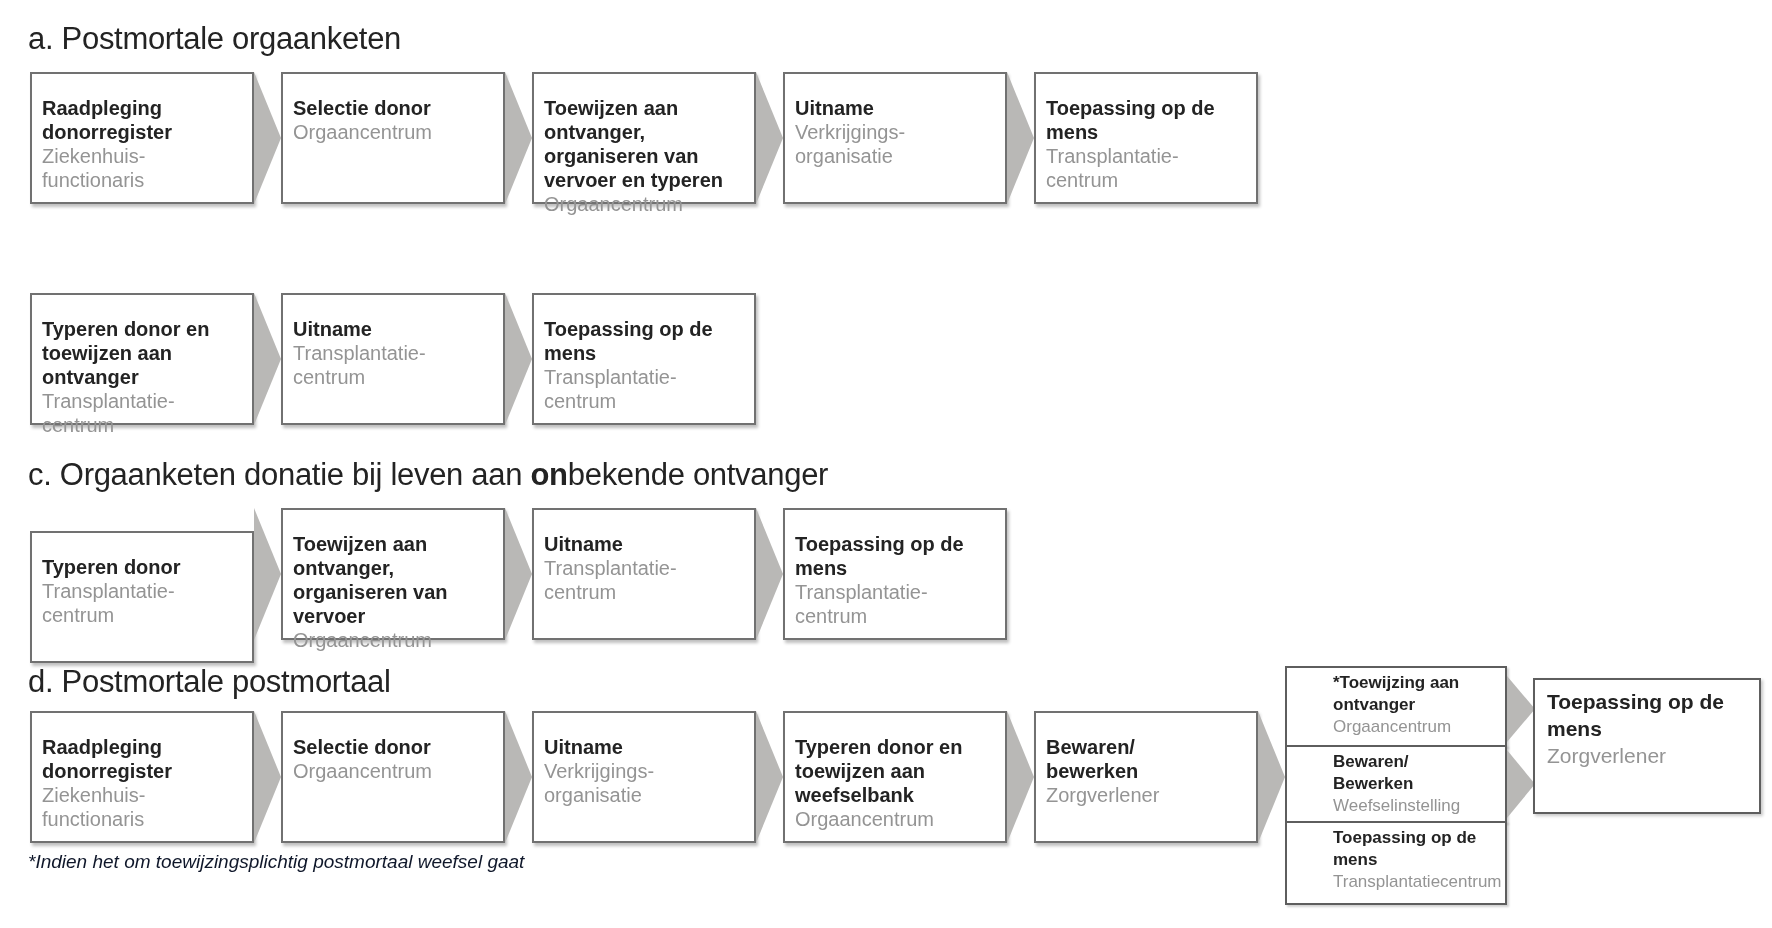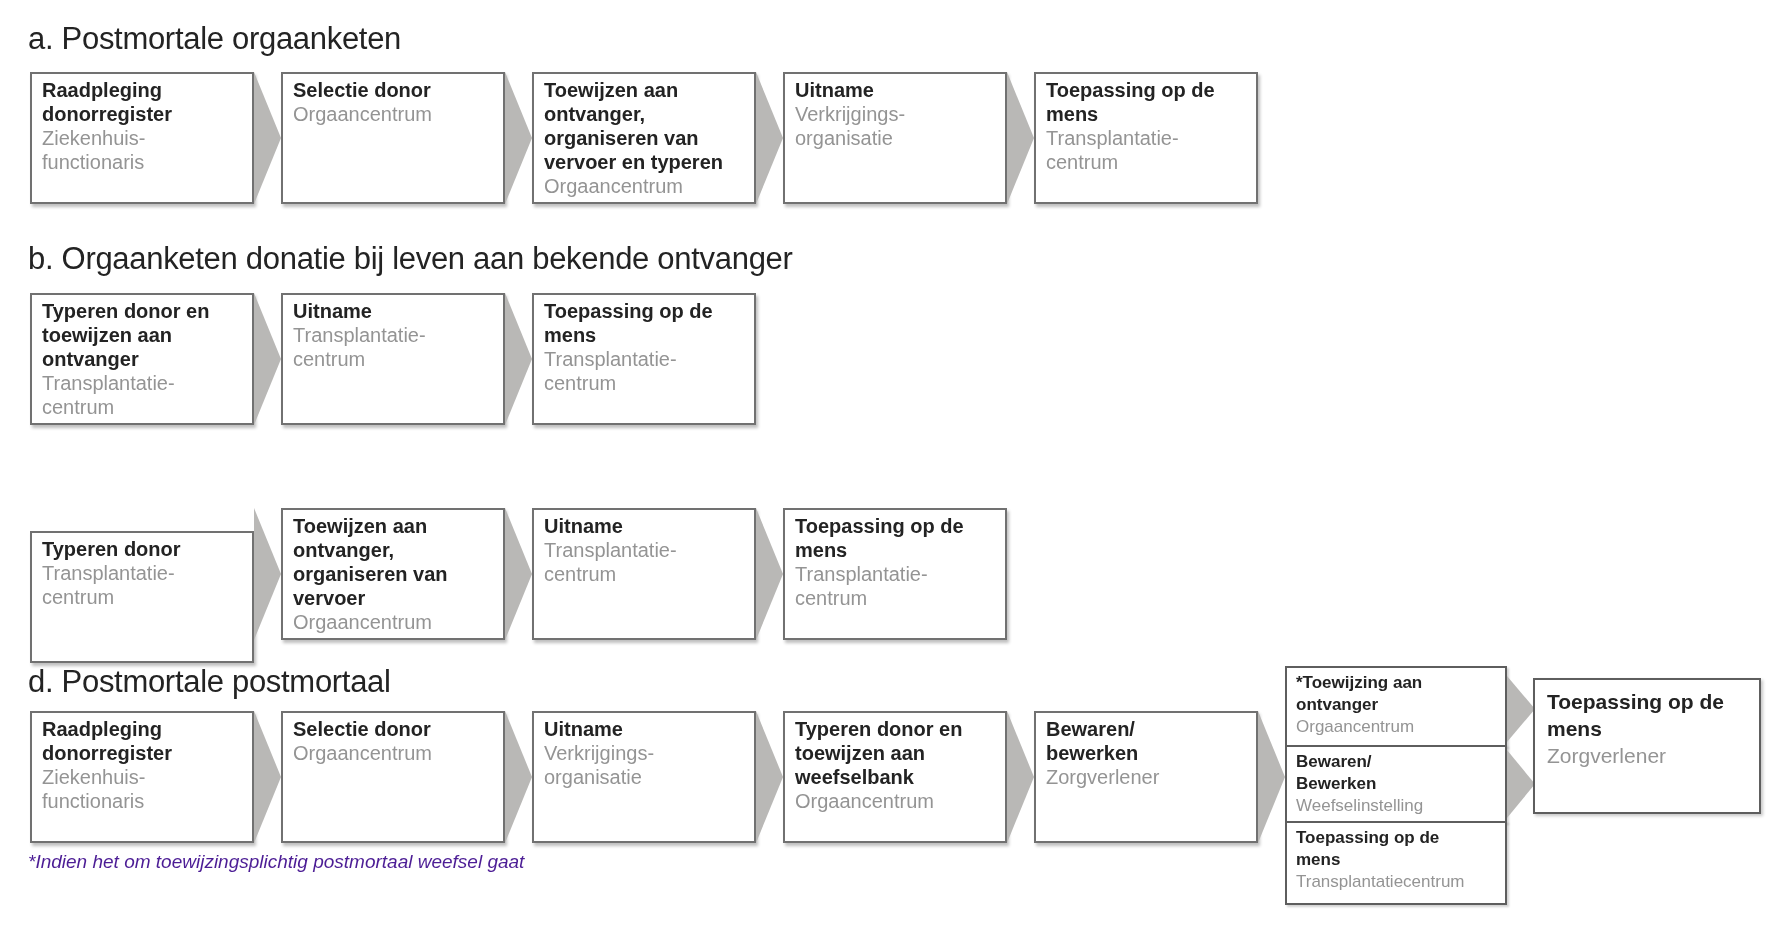--- a/index.html
+++ b/index.html
@@ -9,49 +9,49 @@
   }
   .sec-title {
     position:absolute; left:28px; font-size:31px; line-height:37px;
     color:#232323; letter-spacing:-0.3px; white-space:nowrap;
   }
   .sec-title b { font-weight:bold; }
   .pbox {
     position:absolute; width:224px; height:132px; box-sizing:border-box;
     background:#ffffff; border:2px solid #717171;
     box-shadow:2px 3px 3px rgba(0,0,0,0.25);
-    padding:4px 10px;
+    padding:22px 10px;
   }
   .step {
     font-size:20px; font-weight:bold; line-height:24px;
     color:#232323; white-space:pre-line;
   }
   .actor {
     font-size:20px; font-weight:normal; line-height:24px;
     color:#949494; white-space:pre-line;
   }
   .arr {
     position:absolute; background:#b9b8b6;
     clip-path:polygon(0 0, 100% 50%, 0 100%);
   }
   .stack-box {
     position:absolute; left:1285px; width:222px; box-sizing:border-box;
     background:#ffffff; border:2px solid #5e5e5e; padding:4px 9px;
     box-shadow:2px 2px 2px rgba(0,0,0,0.18);
   }
-  .stack-box .step, .stack-box .actor { font-size:17px; line-height:22px; }
+  .stack-box .step, .stack-box .actor { font-size:17px; line-height:22px;margin-left:37px; }
   .final-box {
     position:absolute; left:1533px; top:678px; width:228px; height:136px;
     box-sizing:border-box; background:#ffffff; border:2px solid #5e5e5e;
     box-shadow:2px 2px 3px rgba(0,0,0,0.22); padding:8px 12px;
   }
   .final-box .step, .final-box .actor { font-size:21px; line-height:27px; }
   .footnote {
     position:absolute; left:28px; top:851px; font-size:19px;
-    font-style:italic; color:#4c1d95; white-space:nowrap;
+    font-style:italic; color:#0f172a; white-space:nowrap;
   }
 </style>
 </head>
 <body>
 
 <div class="canvas">
 
   <div class="sec-title" style="top:20px"><span>a. Postmortale orgaanketen</span><b></b><span></span></div>
 
   <div class="pbox" style="left:30px;top:72px">
@@ -80,21 +80,20 @@
 organisatie</div>
   </div>
   <div class="arr" style="left:1007px;top:72px;width:27px;height:132px"></div>
   <div class="pbox" style="left:1034px;top:72px">
     <div class="step">Toepassing op de
 mens</div>
     <div class="actor">Transplantatie-
 centrum</div>
   </div>
 
-  <div class="sec-title" style="top:240px"><span>b. Orgaanketen donatie bij leven aan bekende ontvanger</span><b></b><span></span></div>
 
   <div class="pbox" style="left:30px;top:293px">
     <div class="step">Typeren donor en
 toewijzen aan
 ontvanger</div>
     <div class="actor">Transplantatie-
 centrum</div>
   </div>
   <div class="arr" style="left:254px;top:293px;width:27px;height:132px"></div>
   <div class="pbox" style="left:281px;top:293px">
@@ -103,20 +102,21 @@
 centrum</div>
   </div>
   <div class="arr" style="left:505px;top:293px;width:27px;height:132px"></div>
   <div class="pbox" style="left:532px;top:293px">
     <div class="step">Toepassing op de
 mens</div>
     <div class="actor">Transplantatie-
 centrum</div>
   </div>
 
+  <div class="sec-title" style="top:456px"><span>c. Orgaanketen donatie bij leven aan </span><b>on</b><span>bekende ontvanger</span></div>
 
   <div class="pbox" style="left:30px;top:531px">
     <div class="step">Typeren donor</div>
     <div class="actor">Transplantatie-
 centrum</div>
   </div>
   <div class="arr" style="left:254px;top:508px;width:27px;height:132px"></div>
   <div class="pbox" style="left:281px;top:508px">
     <div class="step">Toewijzen aan
 ontvanger,

